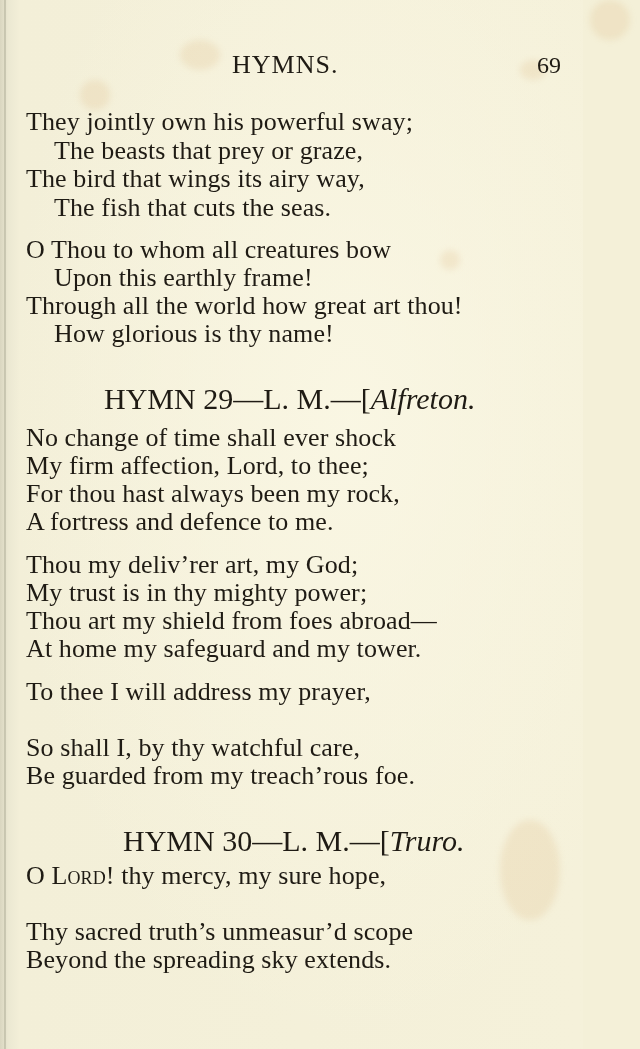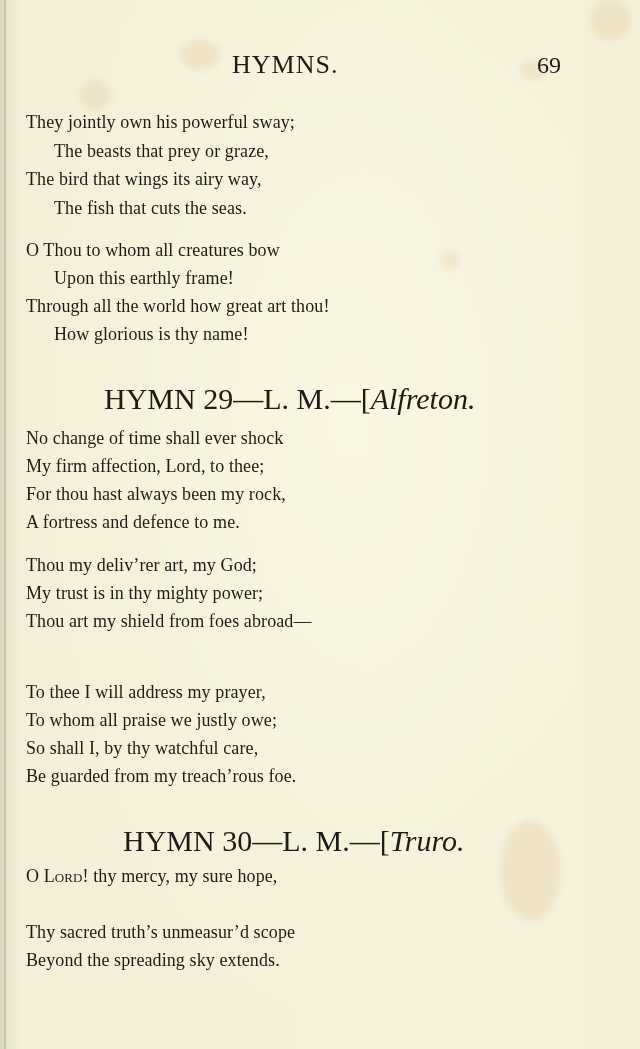--- a/index.html
+++ b/index.html
@@ -45,21 +45,21 @@
     .page-number {
       position: absolute;
       top: 52px;
       left: 537px;
       font-size: 24px;
       font-weight: normal;
     }
     .line {
       position: absolute;
       left: 26px;
-      font-size: 18px;
+      font-size: 26px;
       line-height: 28px;
       white-space: nowrap;
       letter-spacing: 0.1px;
     }
     .line.indent { left: 54px; }
     .hymn-title {
       position: absolute;
       font-size: 30px;
       white-space: nowrap;
     }
@@ -96,23 +96,23 @@
   </div>
 
   <div class="line" style="top:424px;">No change of time shall ever shock</div>
   <div class="line" style="top:452px;">My firm affection, Lord, to thee;</div>
   <div class="line" style="top:480px;">For thou hast always been my rock,</div>
   <div class="line" style="top:508px;">A fortress and defence to me.</div>
 
   <div class="line" style="top:551px;">Thou my deliv’rer art, my God;</div>
   <div class="line" style="top:579px;">My trust is in thy mighty power;</div>
   <div class="line" style="top:607px;">Thou art my shield from foes abroad—</div>
+  <div class="line" style="top:635px;">At home my safeguard and my tower.</div>
 
   <div class="line" style="top:678px;">To thee I will address my prayer,</div>
-  <div class="line" style="top:706px;">To whom all praise we justly owe;</div>
   <div class="line" style="top:734px;">So shall I, by thy watchful care,</div>
   <div class="line" style="top:762px;">Be guarded from my treach’rous foe.</div>
 
   <div class="hymn-title" style="top:824px;left:123px;">
     <span>HYMN 30—L. M.—[</span><span class="tune">Truro.</span>
   </div>
 
   <div class="line" style="top:862px;">
     <span>O </span><span class="smallcaps">Lord</span><span>! thy mercy, my sure hope,</span>
   </div>

